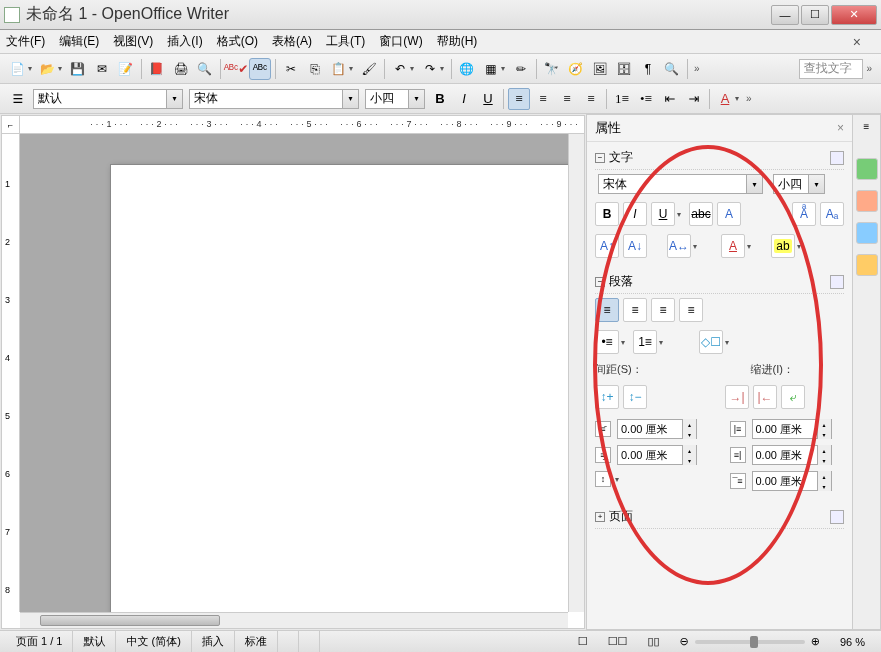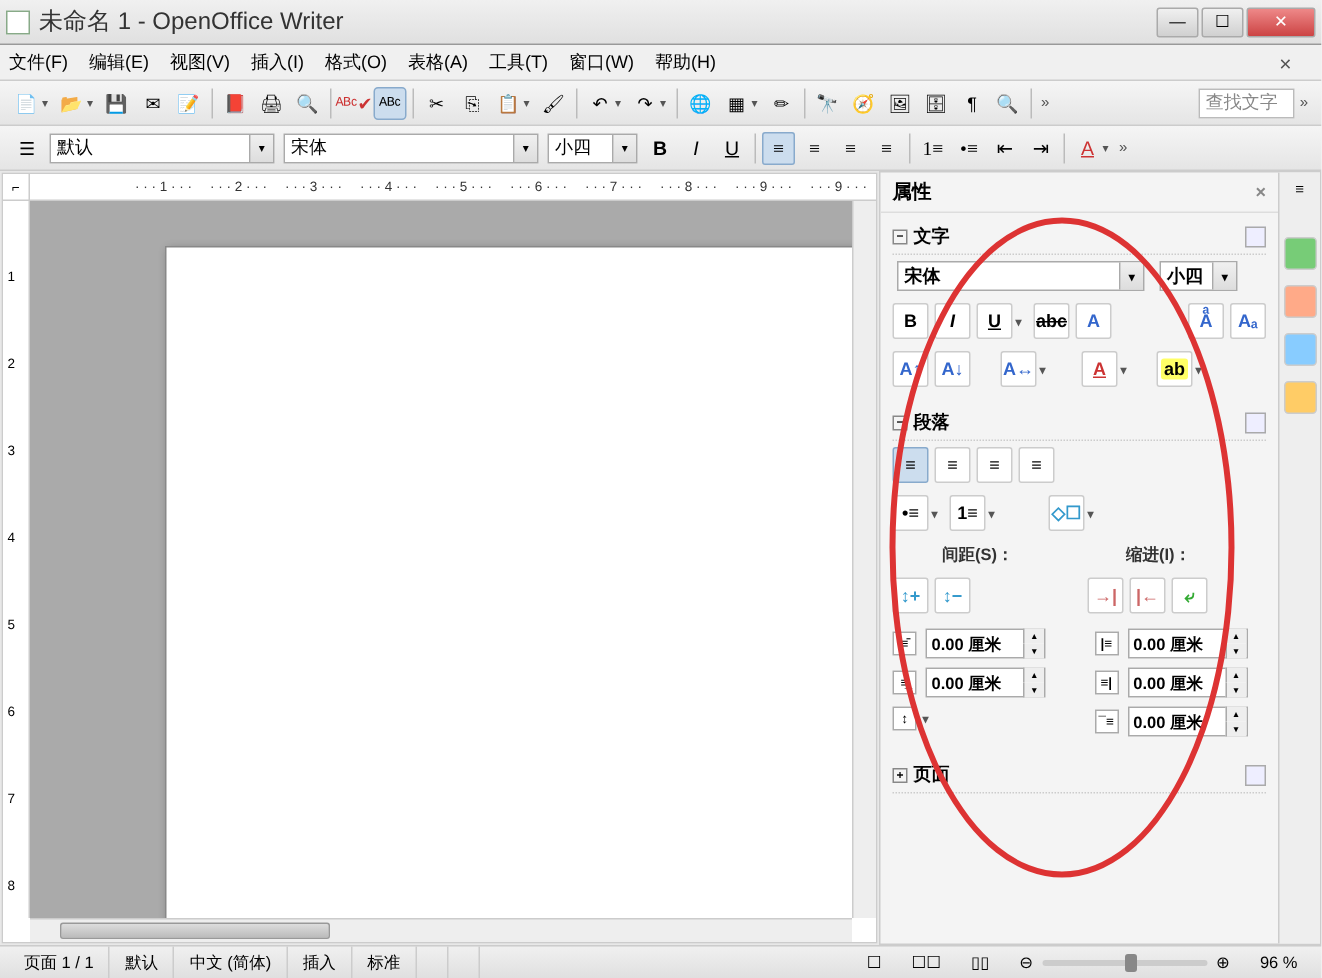--- a/index.html
+++ b/index.html
@@ -39,36 +39,36 @@
 .vruler { width:18px; background:#fff; border-right:1px solid #ccc; position:absolute; top:18px; bottom:16px; left:0; font-size:9px;}
 .vruler .vn { position:absolute; left:3px; transform:translateY(-5px);}
 .canvas { position:absolute; top:18px; left:18px; right:16px; bottom:16px; background:#aaa; overflow:hidden;}
 .page { position:absolute; top:30px; left:90px; width:600px; height:800px; background:#fff; border:1px solid #888; box-shadow:2px 2px 6px rgba(0,0,0,.3);}
 .hscroll { position:absolute; bottom:0; left:18px; right:16px; height:16px; background:#eee; border-top:1px solid #ccc;}
 .hscroll .thumb { position:absolute; left:20px; width:180px; top:2px; bottom:2px; background:linear-gradient(#ddd,#bbb); border:1px solid #999; border-radius:2px;}
 .vscroll { position:absolute; top:18px; right:0; bottom:16px; width:16px; background:#eee; border-left:1px solid #ccc;}
 
 
 .sidepanel { width:295px; background:#f4f4f4; border:1px solid #ccc; display:flex; }
-.sideinner { flex:1; display:flex; flex-direction:column; overflow:auto;font-weight:bold;}
+.sideinner { flex:1; display:flex; flex-direction:column; overflow:auto;}
 .sidetabs { width:28px; background:#eee; border-left:1px solid #ccc; display:flex; flex-direction:column; align-items:center; padding-top:30px; gap:10px;}
 .sidetabs .tab { width:22px; height:22px; border:1px solid #ccc; border-radius:3px; background:#fff;}
 .panelhead { display:flex; align-items:center; padding:4px 8px; font-size:13px; border-bottom:1px solid #ddd;}
 .panelhead .px { margin-left:auto; font-size:12px; color:#888;}
 .section { padding:4px 8px; }
 .shead { display:flex; align-items:center; font-size:12px; padding:3px 0; border-bottom:1px dotted #ccc;}
 .shead .sq { width:10px; height:10px; border:1px solid #888; margin-right:4px; display:flex;align-items:center;justify-content:center; font-size:8px;}
 .shead .gear { margin-left:auto; width:14px; height:14px; border:1px solid #aaa; background:#eef;}
 .row { display:flex; align-items:center; gap:4px; padding:4px 0; flex-wrap:wrap;}
 .pbtn { min-width:24px; height:24px; border:1px solid #ccc; background:#fff; display:flex; align-items:center; justify-content:center; font-size:12px; border-radius:2px;}
 .spin { width:80px; height:20px; display:flex; border:1px solid #aaa; background:#fff; font-size:11px; align-items:center; position:relative;}
 .spin span { flex:1; padding:0 3px;}
 .spin .sb { width:14px; display:flex; flex-direction:column;}
 .spin .sb div { height:10px; border-left:1px solid #aaa; font-size:6px; display:flex;align-items:center;justify-content:center; background:#eee;}
-.lab { font-size:11px; color:#333;margin-left:33px;}
+.lab { font-size:11px; color:#333;}
 .indentgrid { display:flex; gap:20px;}
 .col { flex:1;}
 .colrow { display:flex; align-items:center; gap:6px; margin: 6px 0;}
 .miniicon {width:16px;height:16px; border:1px solid #aaa; background:#fff; font-size:9px; display:flex;align-items:center;justify-content:center;}
 
 
 .statusbar { position:absolute; bottom:0; left:0; right:0; height:22px; background:linear-gradient(#f0f0f0,#e0e0e0); border-top:1px solid #ccc; display:flex; align-items:center; font-size:11px; padding:0 6px;}
 .statusbar > div { padding:0 10px; border-right:1px solid #ccc; height:100%; display:flex;align-items:center;}
 .statusbar .sp { flex:1; border:none;}
 .zoom { display:flex; align-items:center; gap:6px;}

